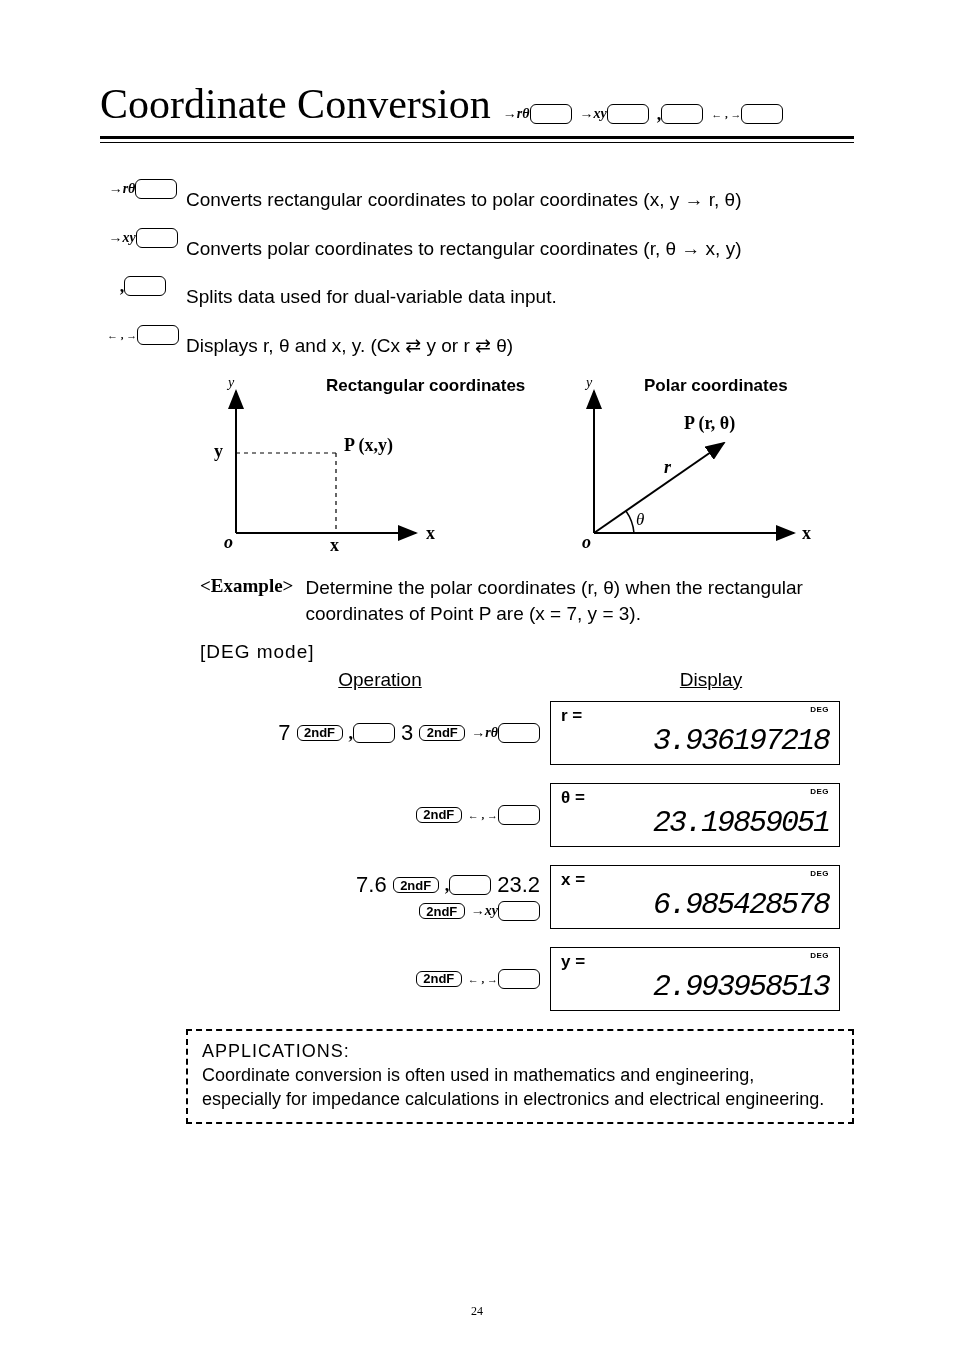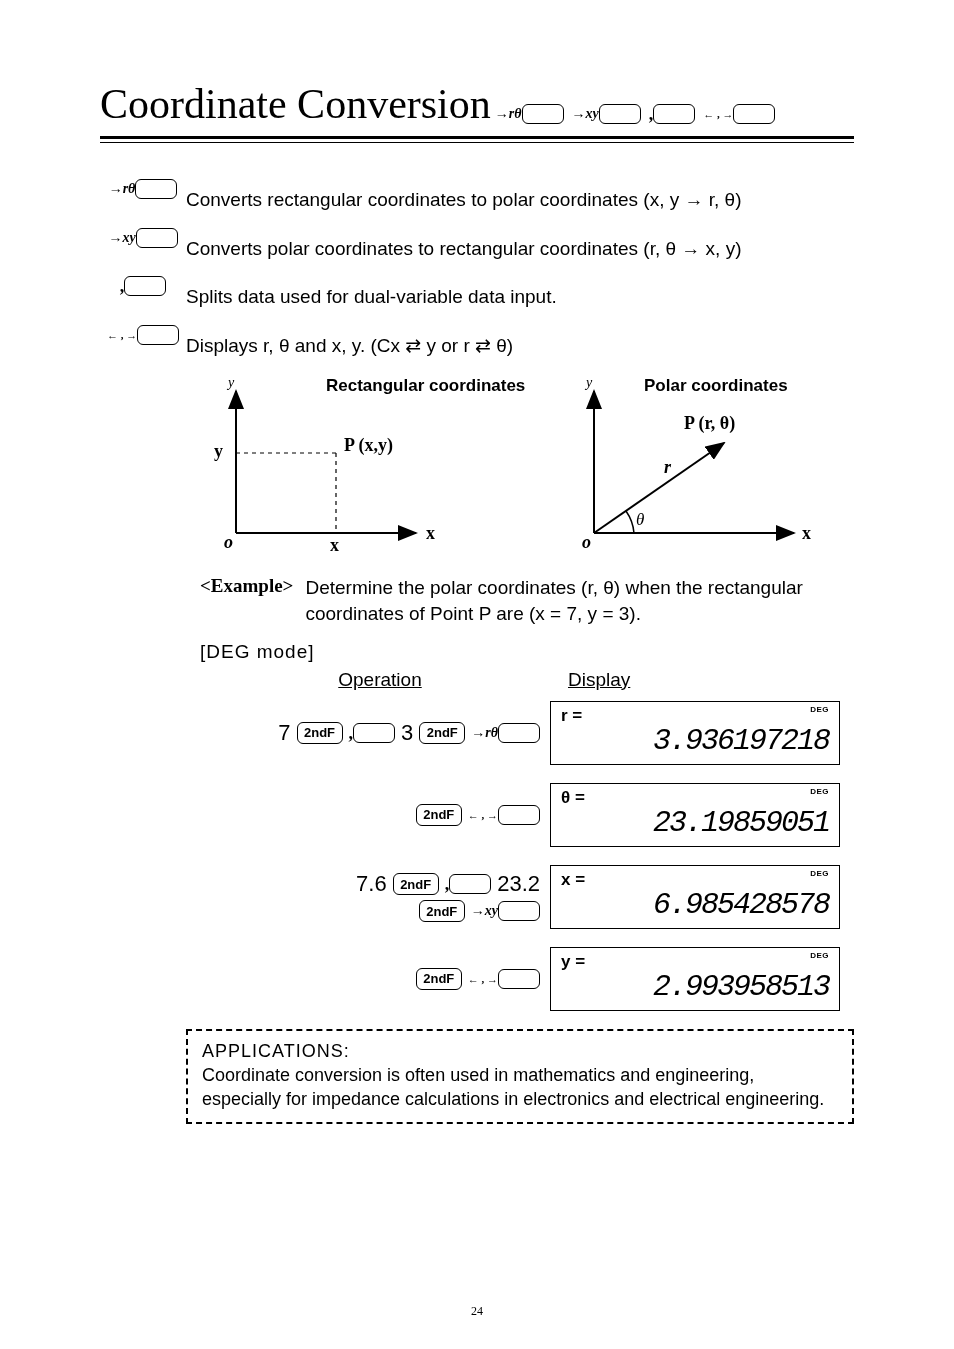--- a/index.html
+++ b/index.html
@@ -8,21 +8,21 @@
     height: 1349px;
     background: #fff;
     font-family: "Times New Roman", serif;
     color: #000;
     position: relative;
     padding: 80px 100px 40px 100px;
   }
   .title-row {
     display: flex;
     align-items: baseline;
-    gap: 4px;
+    gap: 12px;
     margin-bottom: 8px;
   }
   .title {
     font-family: "Palatino Linotype", "Book Antiqua", serif;
     font-size: 42px;
     font-weight: 400;
   }
   .title-keys { display:flex; gap:8px; align-items:flex-end; }
   .hr1 { border: none; border-top: 3px solid #000; margin-top:6px;}
   .hr2 { border: none; border-top: 1px solid #000; margin-top:3px; margin-bottom: 36px;}
@@ -56,21 +56,21 @@
     height: 20px;
     display:flex;
     align-items:center;
     justify-content:center;
     font-family: Arial, sans-serif;
     font-size: 11px;
     font-weight: bold;
   }
   .key-2ndf .key-body {
     min-width: 46px;
-    height: 22px;
+    height: 16px;
     font-size: 13px;
   }
   .diagrams {
     margin-left: 86px;
     display:flex;
     gap: 58px;
     margin-top: 10px;
     margin-bottom: 18px;
   }
   .diagram-label {
@@ -94,21 +94,21 @@
   }
   .opdisp-head {
     display:flex;
     font-family: "Gill Sans", "Segoe UI", Arial, sans-serif;
     font-size: 19px;
     text-decoration: underline;
     margin-bottom: 10px;
     gap: 8px;
   }
   .opdisp-head .opcol { width: 360px; text-align:center; }
-  .opdisp-head .dispcol { flex:1; text-align:left; }
+  .opdisp-head .dispcol { flex:1; text-align:center; }
   .step-row {
     display:flex;
     align-items:center;
     margin-bottom: 18px;
   }
   .step-op {
     width: 350px;
     display:flex;
     align-items:center;
     justify-content:flex-end;

